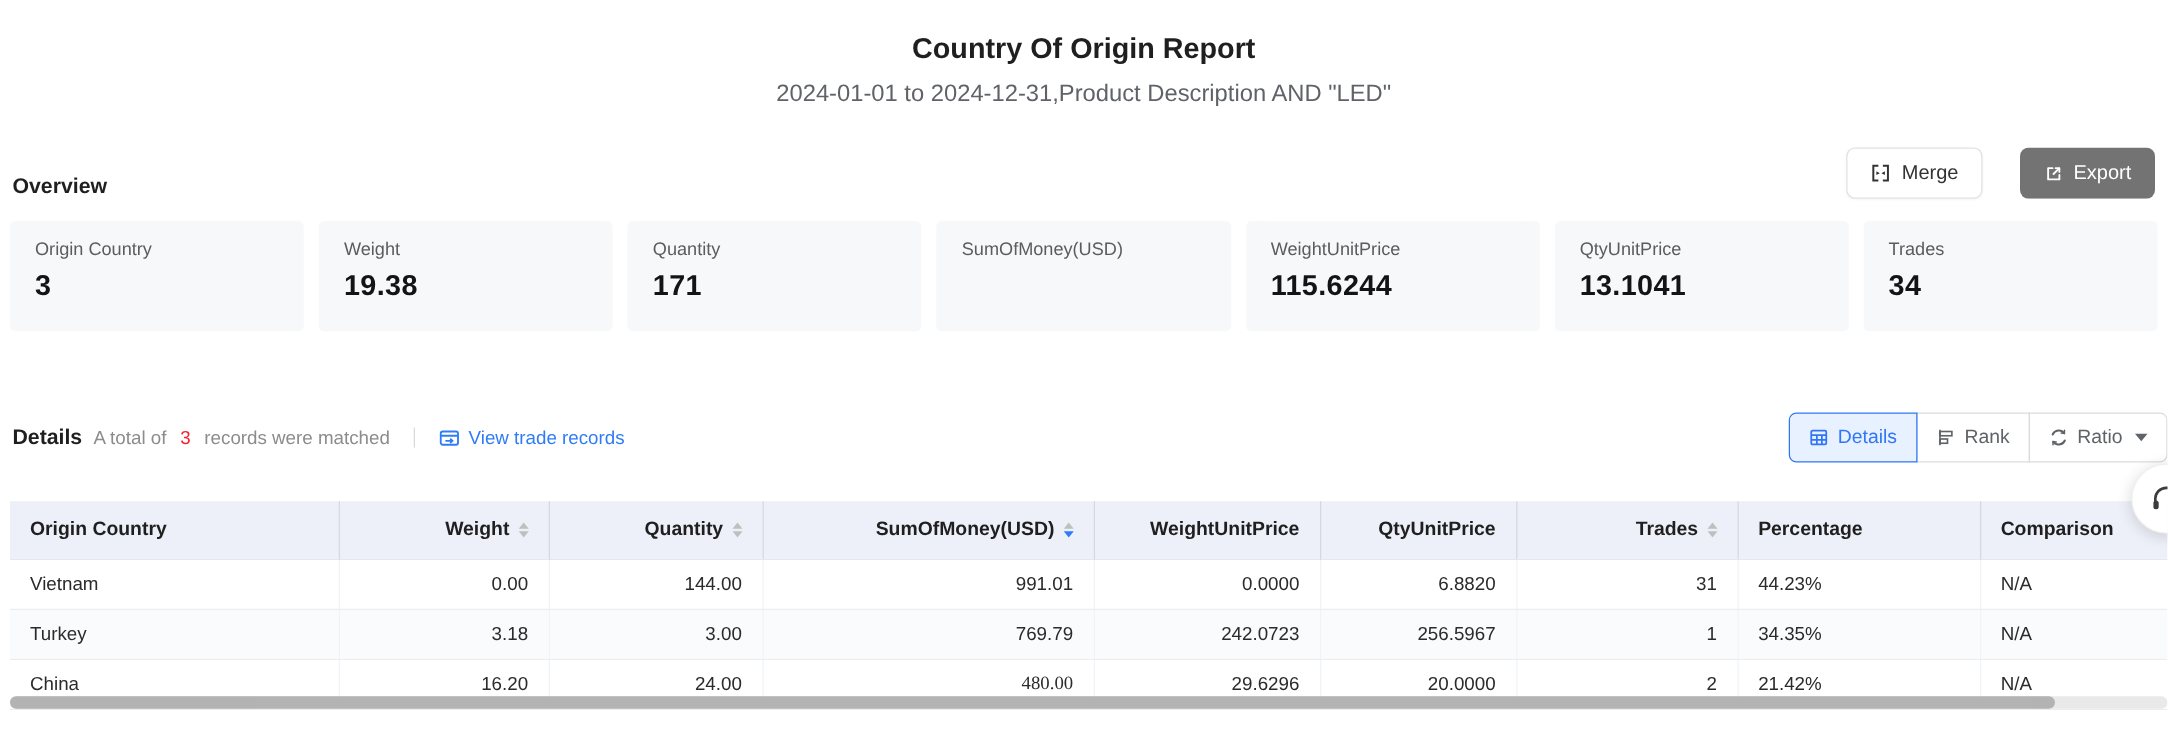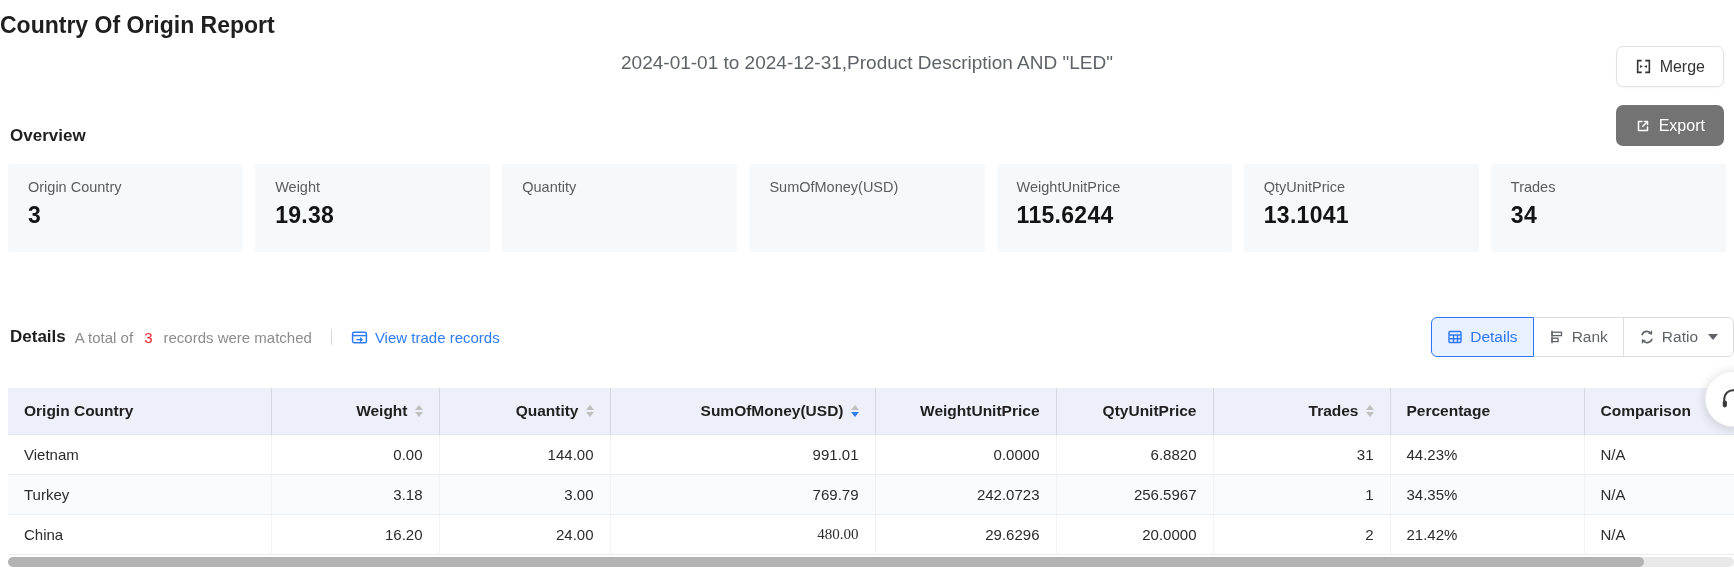--- a/index.html
+++ b/index.html
@@ -3,27 +3,27 @@
 <meta charset="utf-8">
 <style>
   * { box-sizing: border-box; margin: 0; padding: 0; }
   html, body {
     width: 1734px; height: 585px; overflow: hidden; position: relative;
     background: #fff;
     font-family: "Liberation Sans", "DejaVu Sans", sans-serif;
     color: #262626;
   }
   
-  .page-title { margin-top: 12px; text-align: left; font-size: 23px; font-weight: 600; color: #1f1f1f; }
+  .page-title { margin-top: 25px; text-align: center; font-size: 23px; font-weight: 600; color: #1f1f1f; }
   .page-subtitle { margin-top: 13px; text-align: center; font-size: 19px; font-weight: 400; color: #5f6368; }
 
   
   .overview-row { margin: 30px 10px 0 10px; height: 42px; display: flex; align-items: flex-end; justify-content: space-between; }
   .overview-heading { font-size: 17px; font-weight: 700; color: #1f1f1f; }
-  .ov-actions { display: flex; align-items: center; gap: 18px; flex-direction: column; }
+  .ov-actions { display: flex; align-items: center; gap: 30px; }
   .btn { display: inline-flex; align-items: center; gap: 8px; height: 41px; padding: 0 18px;
          font-size: 16px; border-radius: 7px; cursor: pointer; border: 1px solid transparent; }
   .btn-merge { background: #fff; border-color: #e2e2e2; color: #333; box-shadow: 0 1px 2px rgba(0,0,0,.04); }
   .btn-export { background: #737373; color: #fff; }
 
   
   .cards { margin: 18px 8px 0 8px; display: flex; gap: 12px; }
   .card { flex: 1 1 0; background: #f7f8fa; border-radius: 4px; padding: 15px 20px 17px 20px; height: 88px; }
   .card-label { font-size: 14.5px; color: #5c5c5c; }
   .card-value { margin-top: 7px; font-size: 23px; font-weight: 700; color: #141414; letter-spacing: .3px; }
@@ -114,20 +114,21 @@
   <div class="card">
     <div class="card-label">Origin Country</div>
     <div class="card-value">3</div>
   </div>
   <div class="card">
     <div class="card-label">Weight</div>
     <div class="card-value">19.38</div>
   </div>
   <div class="card">
     <div class="card-label">Quantity</div>
+    <div class="card-value">171</div>
   </div>
   <div class="card">
     <div class="card-label">SumOfMoney(USD)</div>
   </div>
   <div class="card">
     <div class="card-label">WeightUnitPrice</div>
     <div class="card-value">115.6244</div>
   </div>
   <div class="card">
     <div class="card-label">QtyUnitPrice</div>

